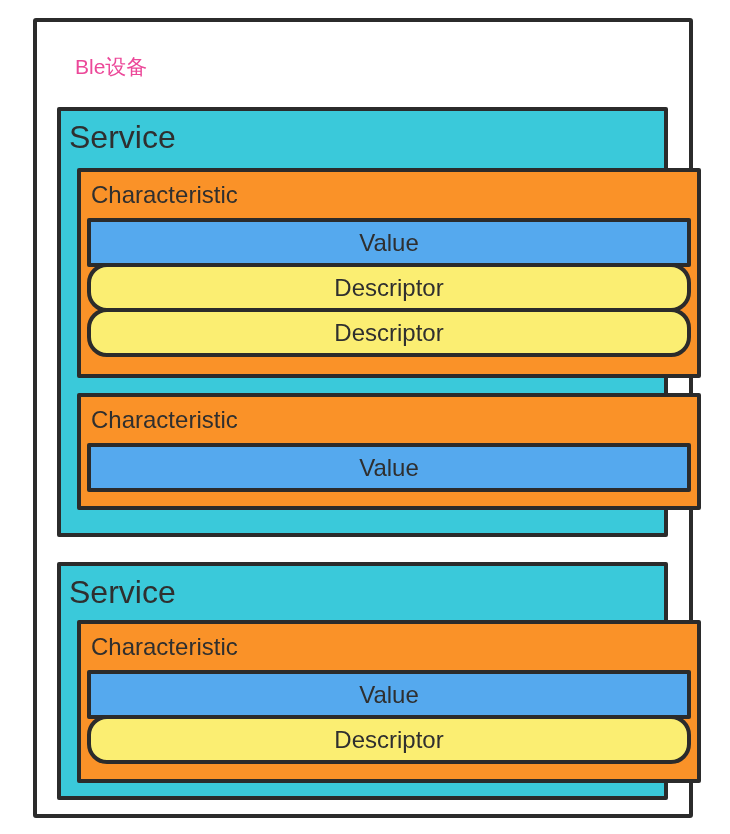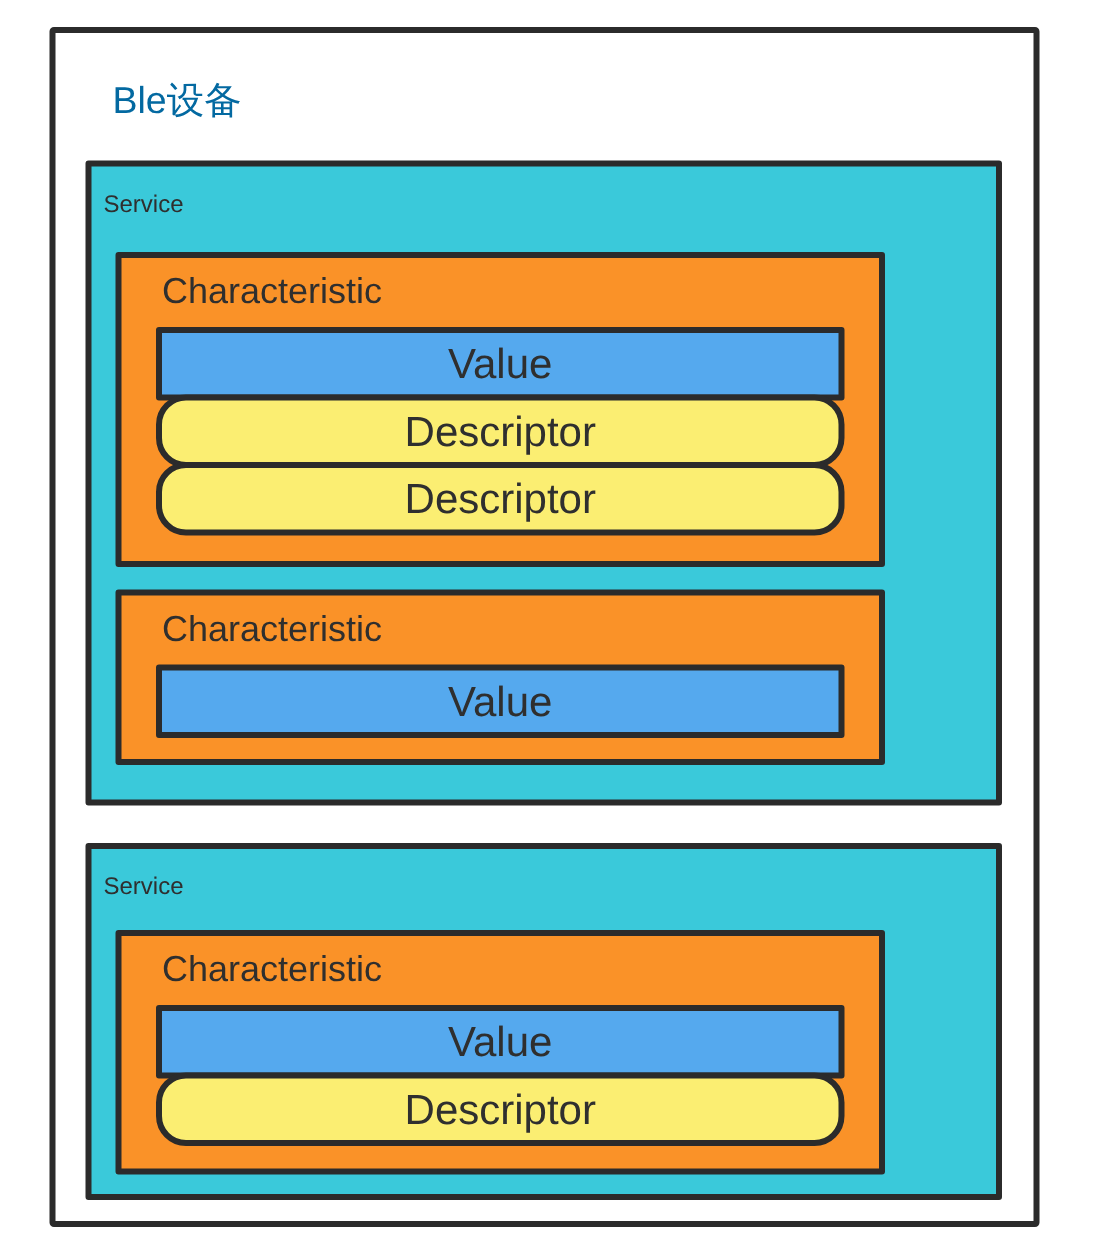--- a/index.html
+++ b/index.html
@@ -25,70 +25,70 @@
     top: 18px;
     width: 660px;
     height: 800px;
     box-sizing: border-box;
     border: 4px solid #2b2b2b;
     border-radius: 3px;
     background: #ffffff;
   }
   .ble-title {
     margin: 30px 0 0 38px;
-    font-size: 25px;
+    font-size: 21px;
     line-height: 30px;
-    color: #0369a1;
+    color: #ec4899;
   }
   
   .service {
     position: absolute;
     left: 20px;
     width: 611px;
     box-sizing: border-box;
     background: #3AC9DA;
     border: 4px solid #2b2b2b;
     border-radius: 2px;
   }
   .service-a { top: 85px;  height: 430px; }
   .service-b { top: 540px; height: 238px; }
   .service-label {
     margin: 11px 0 0 8px;
-    font-size: 16px;
+    font-size: 32px;
     line-height: 30px;
   }
   
   .char {
     margin-left: 16px;
-    width: 513px;
+    width: 624px;
     box-sizing: border-box;
     background: #FA9228;
     border: 4px solid #2b2b2b;
     border-radius: 2px;
-    padding: 0 23px;
+    padding: 0 6px;
     overflow: hidden;
   }
   .char-a  { margin-top: 16px; height: 210px; }
   .char-a2 { margin-top: 15px; height: 117px; }
   .char-b  { margin-top: 13px; height: 163px; }
   .char-label {
     margin: 8px 0 8px 4px;
     font-size: 24px;
     line-height: 30px;
   }
   
   .bar {
     height: 49px;
     box-sizing: border-box;
     border: 4px solid #2b2b2b;
     border-radius: 2px;
     display: flex;
     align-items: center;
     justify-content: center;
-    font-size: 28px;
+    font-size: 24px;
   }
   .bar + .bar { margin-top: -4px; }
   .bar-value      { background: #55A9EE; }
   .bar-descriptor { background: #FBEE72; border-radius: 20px; }
 </style>
 </head>
 <body>
 
 <div class="canvas">
 

